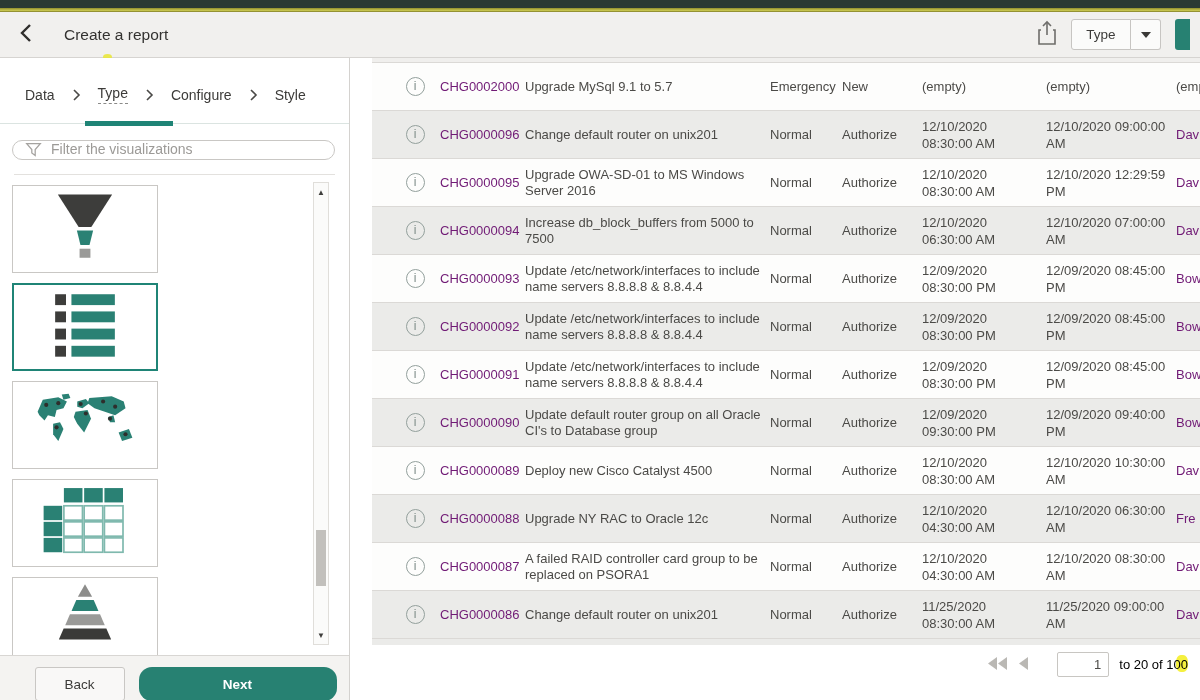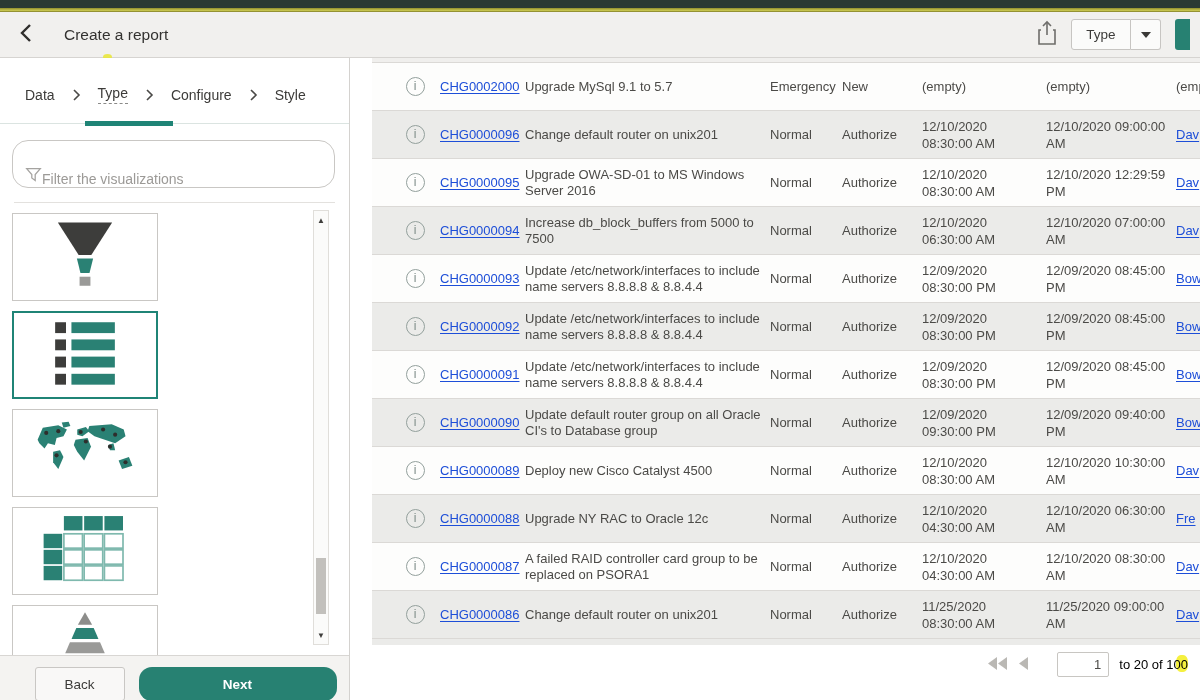--- a/index.html
+++ b/index.html
@@ -38,22 +38,22 @@
   .steps { position:relative; height:58px; display:flex; align-items:center; gap:17px;
     padding-left:25px; border-bottom:1px solid #dbe4e1;margin-top:8px; }
   .step { font-size:14px; color:#3c3b39; background:none; border:none; cursor:pointer; }
   .step.active { border-bottom:1px dashed #8a8a88; padding-bottom:2px; }
   .step-chev { display:flex; }
   .steps-underline { position:absolute; left:85px; bottom:-3px; width:88px; height:5px;
     background:var(--accent-dark,#1f8476); }
 
   
   .filter-wrap { padding:16px 14px 14px 12px; }
-  .filter-pill { height:48px; border:1px solid #c9c7c4; border-radius:16px; background:#fff;
-    display:flex; align-items:flex-end; padding:0 12px; }
+  .filter-pill { height:20px; border:1px solid #c9c7c4; border-radius:16px; background:#fff;
+    display:flex; align-items:flex-start; gap:9px; padding:0 12px; }
   .filter-pill input { border:none; outline:none; flex:1; font-size:14px; color:#555;
     font-family:"Liberation Sans",sans-serif; background:transparent; }
   .filter-pill input::placeholder { color:#9c9a97; }
   .list-divider { border-top:1px solid #e3e1de; margin:0 14px; }
 
   
   .viz-list { position:relative; flex:1; overflow:hidden; }
   .viz-item { width:146px; height:88px; margin:10px 0 0 12px; border:1px solid #c9c7c4;
     background:#fff; display:flex; align-items:center; justify-content:center; cursor:pointer; }
   .viz-item.selected { border:2px solid var(--accent-dark,#1f8476); }
@@ -80,21 +80,21 @@
   .trow { display:flex; align-items:center; height:48px; border-bottom:1px solid #dbd9d6;
     background:var(--row-white,#fdfdfc); font-size:13px; }
   .trow:nth-child(even) { background:var(--row-alt,#ebebe9); }
   .cell { flex:none; padding-right:8px; }
   .c-gutter { width:18px; padding:0; }
   .c-info { width:50px; display:flex; justify-content:center; padding:0; }
   .info-icon { width:19px; height:19px; border:1px solid #93a09c; border-radius:50%;
     color:#7e8c89; font-size:12px; line-height:17px; text-align:center; display:inline-block;
     cursor:pointer; background:transparent; }
   .c-number { width:85px; }
-  .chg-link { color:#1d4ed8; text-decoration:underline; text-underline-offset:2px; cursor:pointer; }
+  .chg-link { color:#701a75; text-underline-offset:2px; cursor:pointer; }
   .c-desc { width:245px; line-height:16px; }
   .c-priority { width:72px; }
   .c-state { width:80px; }
   .c-start { width:124px; line-height:17px; }
   .c-end { width:130px; line-height:17px; }
   .c-assigned { flex:1; padding-right:0; white-space:nowrap; overflow:hidden; }
 
   
   .pager { margin-top:7px; display:flex; align-items:center; justify-content:flex-end;
     padding-right:12px; font-size:13px; }

